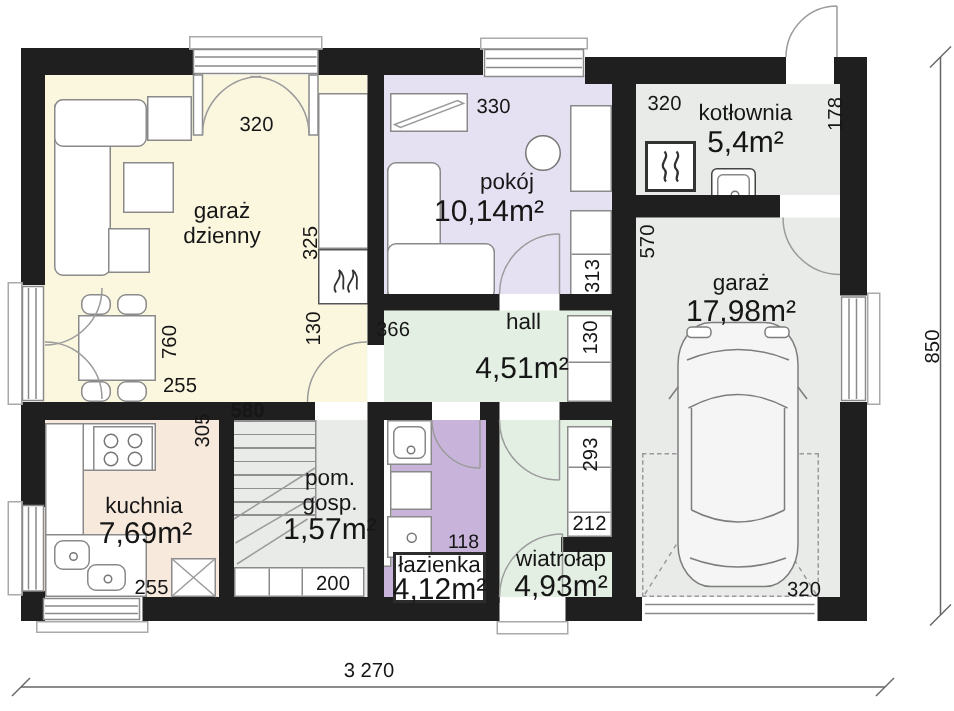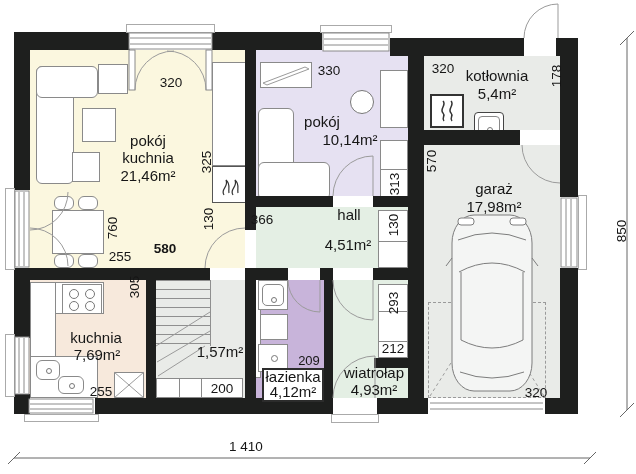--- a/index.html
+++ b/index.html
@@ -9,21 +9,21 @@
   .wall{position:absolute;background:#1e1f1e;}
   .gap{position:absolute;background:#fff;}
   .furn{position:absolute;background:#fff;border:1px solid #8a8a8a;box-sizing:border-box;}
   .rnd{border-radius:6px;}
   .dot{position:absolute;border:1px solid #777;border-radius:50%;background:#fff;box-sizing:border-box;}
   .hdiv{position:absolute;height:1px;background:#8a8a8a;left:0;right:0;}
   .vdiv{position:absolute;width:1px;background:#8a8a8a;top:0;bottom:0;}
   .lbl{position:absolute;display:flex;align-items:center;justify-content:center;
        text-align:center;font-size:13.5px;line-height:1.1;white-space:pre;}
   .name{font-size:15px;white-space:normal;line-height:1.12;}
-  .area{font-size:15px;}
+  .area{font-size:20px;}
   .vlbl{position:absolute;width:40px;height:14px;display:flex;align-items:center;justify-content:center;
         font-size:13.5px;transform:rotate(-90deg);}
   .stairs{position:absolute;background:repeating-linear-gradient(to bottom,#8f8f8f 0,#8f8f8f 1px,transparent 1px,transparent 9px);
           border-right:1px solid #8f8f8f;}
   .labelbox{position:absolute;background:#fff;border:2px solid #2c2c2c;box-sizing:border-box;}
   svg.overlay{position:absolute;left:0;top:0;z-index:40;pointer-events:none;}
   .z1{z-index:1}.z2{z-index:5}.z3{z-index:10}.z4{z-index:20}.z5{z-index:30}.z6{z-index:50}
 </style>
 </head>
 <body>
@@ -240,59 +240,59 @@
     <g stroke="#666" stroke-width="1" fill="none">
       <line x1="14" y1="458" x2="590" y2="458"></line>
       <line x1="8" y1="464" x2="20" y2="452"></line>
         <line x1="584" y1="464" x2="596" y2="452"></line>
       <line x1="627" y1="38" x2="627" y2="410"></line>
       <line x1="620" y1="45" x2="634" y2="31"></line>
         <line x1="620" y1="417" x2="634" y2="403"></line>
     </g>
   </svg>
 
-  <div class="lbl name z6" style="left:110px;top:133px;width:76px;height:34px;">pokój kuchnia</div>
-  <div class="lbl area z6" style="left:104px;top:169px;width:88px;height:15px;">21,46m²</div>
-
-  <div class="lbl name z6" style="left:284px;top:115px;width:76px;height:15px;">pokój</div>
-  <div class="lbl area z6" style="left:312px;top:133px;width:76px;height:15px;">10,14m²</div>
+  <div class="lbl name z6" style="left:110px;top:133px;width:76px;height:34px;">garaż dzienny</div>
+
+  <div class="lbl name z6" style="left:300px;top:115px;width:76px;height:15px;">pokój</div>
+  <div class="lbl area z6" style="left:288px;top:133px;width:76px;height:15px;">10,14m²</div>
 
   <div class="lbl name z6" style="left:458px;top:69px;width:78px;height:15px;">kotłownia</div>
   <div class="lbl area z6" style="left:459px;top:87px;width:76px;height:15px;">5,4m²</div>
 
   <div class="lbl name z6" style="left:456px;top:182px;width:76px;height:15px;">garaż</div>
   <div class="lbl area z6" style="left:456px;top:200px;width:76px;height:15px;">17,98m²</div>
 
   <div class="lbl name z6" style="left:311px;top:208px;width:76px;height:15px;">hall</div>
   <div class="lbl area z6" style="left:310px;top:238px;width:76px;height:15px;">4,51m²</div>
 
   <div class="lbl name z6" style="left:58px;top:331px;width:76px;height:15px;">kuchnia</div>
   <div class="lbl area z6" style="left:59px;top:348px;width:76px;height:15px;">7,69m²</div>
 
+  <div class="lbl name z6" style="left:196px;top:311px;width:48px;height:33px;">pom. gosp.</div>
   <div class="lbl area z6" style="left:192px;top:345px;width:56px;height:15px;">1,57m²</div>
 
   <div class="labelbox z5" style="left:262px;top:368px;width:62px;height:34px;"></div>
   <div class="lbl name z6" style="left:262px;top:370px;width:62px;height:15px;">łazienka</div>
   <div class="lbl area z6" style="left:262px;top:385px;width:62px;height:15px;">4,12m²</div>
 
   <div class="lbl name z6" style="left:335px;top:366px;width:78px;height:15px;">wiatrołap</div>
   <div class="lbl area z6" style="left:337px;top:383px;width:74px;height:15px;">4,93m²</div>
 
   <div class="lbl z6" style="left:146px;top:76px;width:50px;height:14px;">320</div>
   <div class="lbl z6" style="left:304px;top:64px;width:50px;height:14px;">330</div>
   <div class="lbl z6" style="left:418px;top:62px;width:50px;height:14px;">320</div>
   <div class="lbl z6" style="left:237px;top:213px;width:50px;height:14px;">366</div>
   <div class="lbl z6" style="left:95px;top:250px;width:50px;height:14px;">255</div>
-  <div class="lbl z6" style="left:140px;top:242px;width:50px;height:14px;font-weight:bold;">580</div>
+  <div class="lbl z6" style="left:140px;top:267px;width:50px;height:14px;font-weight:bold;">580</div>
   <div class="lbl z6" style="left:76px;top:385px;width:50px;height:14px;">255</div>
   <div class="lbl z6" style="left:200px;top:382px;width:44px;height:14px;">200</div>
-  <div class="lbl z6" style="left:284px;top:355px;width:50px;height:13px;font-size:13px;">209</div>
+  <div class="lbl z6" style="left:284px;top:355px;width:50px;height:13px;font-size:13px;">118</div>
   <div class="lbl z6" style="left:371px;top:342px;width:44px;height:14px;">212</div>
   <div class="lbl z6" style="left:510px;top:386px;width:52px;height:14px;">320</div>
-  <div class="lbl z6" style="left:218px;top:440px;width:56px;height:15px;">1 410</div>
+  <div class="lbl z6" style="left:218px;top:440px;width:56px;height:15px;">3 270</div>
 
   <div class="vlbl z6" style="left:536px;top:69px;">178</div>
   <div class="vlbl z6" style="left:186px;top:155px;">325</div>
   <div class="vlbl z6" style="left:188px;top:212px;">130</div>
   <div class="vlbl z6" style="left:374px;top:177px;">313</div>
   <div class="vlbl z6" style="left:411px;top:154px;">570</div>
   <div class="vlbl z6" style="left:373px;top:218px;">130</div>
   <div class="vlbl z6" style="left:92px;top:221px;">760</div>
   <div class="vlbl z6" style="left:114px;top:280px;">305</div>
   <div class="vlbl z6" style="left:373px;top:296px;">293</div>

